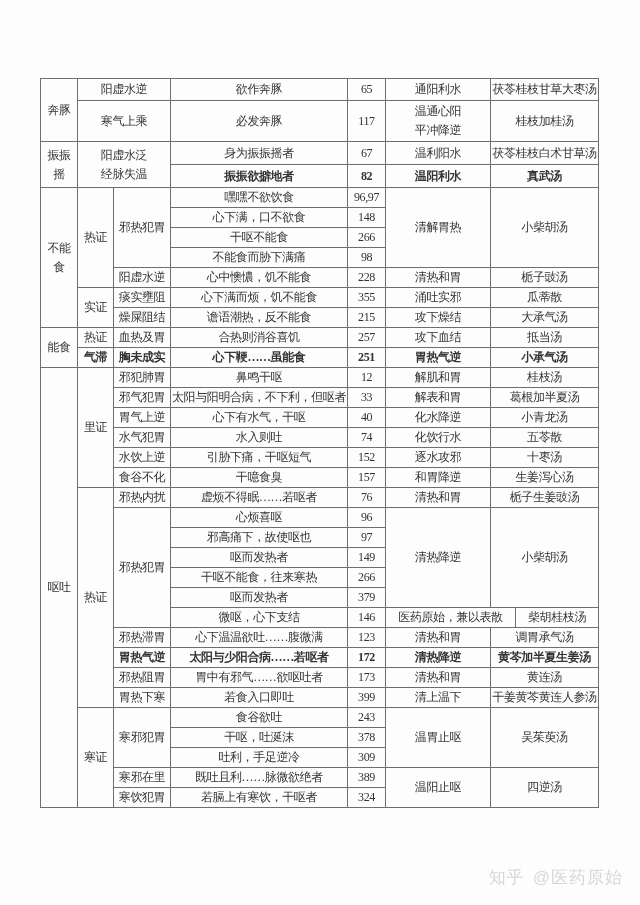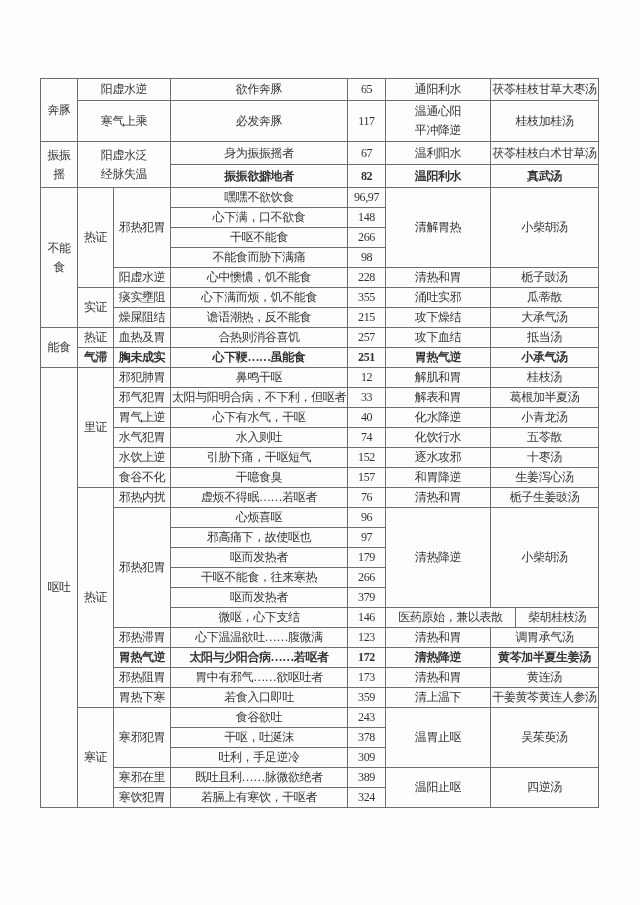--- a/index.html
+++ b/index.html
@@ -218,21 +218,21 @@
           <td>96</td>
           <td rowspan="5">清热降逆</td>
           <td rowspan="5" colspan="2">小柴胡汤</td>
         </tr>
         <tr style="height: 20px;">
           <td>邪高痛下，故使呕也</td>
           <td>97</td>
         </tr>
         <tr style="height: 20px;">
           <td>呕而发热者</td>
-          <td>179</td>
+          <td>149</td>
         </tr>
         <tr style="height: 20px;">
           <td>干呕不能食，往来寒热</td>
           <td>266</td>
         </tr>
         <tr style="height: 20px;">
           <td>呕而发热者</td>
           <td>379</td>
         </tr>
         <tr style="height: 20px;">
@@ -258,21 +258,21 @@
         <tr style="height: 20px;">
           <td>邪热阻胃</td>
           <td>胃中有邪气……欲呕吐者</td>
           <td>173</td>
           <td>清热和胃</td>
           <td colspan="2">黄连汤</td>
         </tr>
         <tr style="height: 20px;">
           <td>胃热下寒</td>
           <td>若食入口即吐</td>
-          <td>359</td>
+          <td>399</td>
           <td>清上温下</td>
           <td colspan="2">干姜黄芩黄连人参汤</td>
         </tr>
         <tr style="height: 20px;">
           <td rowspan="5">寒证</td>
           <td rowspan="3">寒邪犯胃</td>
           <td>食谷欲吐</td>
           <td>243</td>
           <td rowspan="3">温胃止呕</td>
           <td rowspan="3" colspan="2">吴茱萸汤</td>
@@ -293,14 +293,17 @@
           <td rowspan="2" colspan="2">四逆汤</td>
         </tr>
         <tr style="height: 20px;">
           <td>寒饮犯胃</td>
           <td>若膈上有寒饮，干呕者</td>
           <td>324</td>
         </tr>
       </tbody>
     </table>
 
+  <div class="watermark">
+    <span>知乎</span><span class="wm-sep"></span><span>@医药原始</span>
+  </div>
 
 </div>
 
 </body></html>

